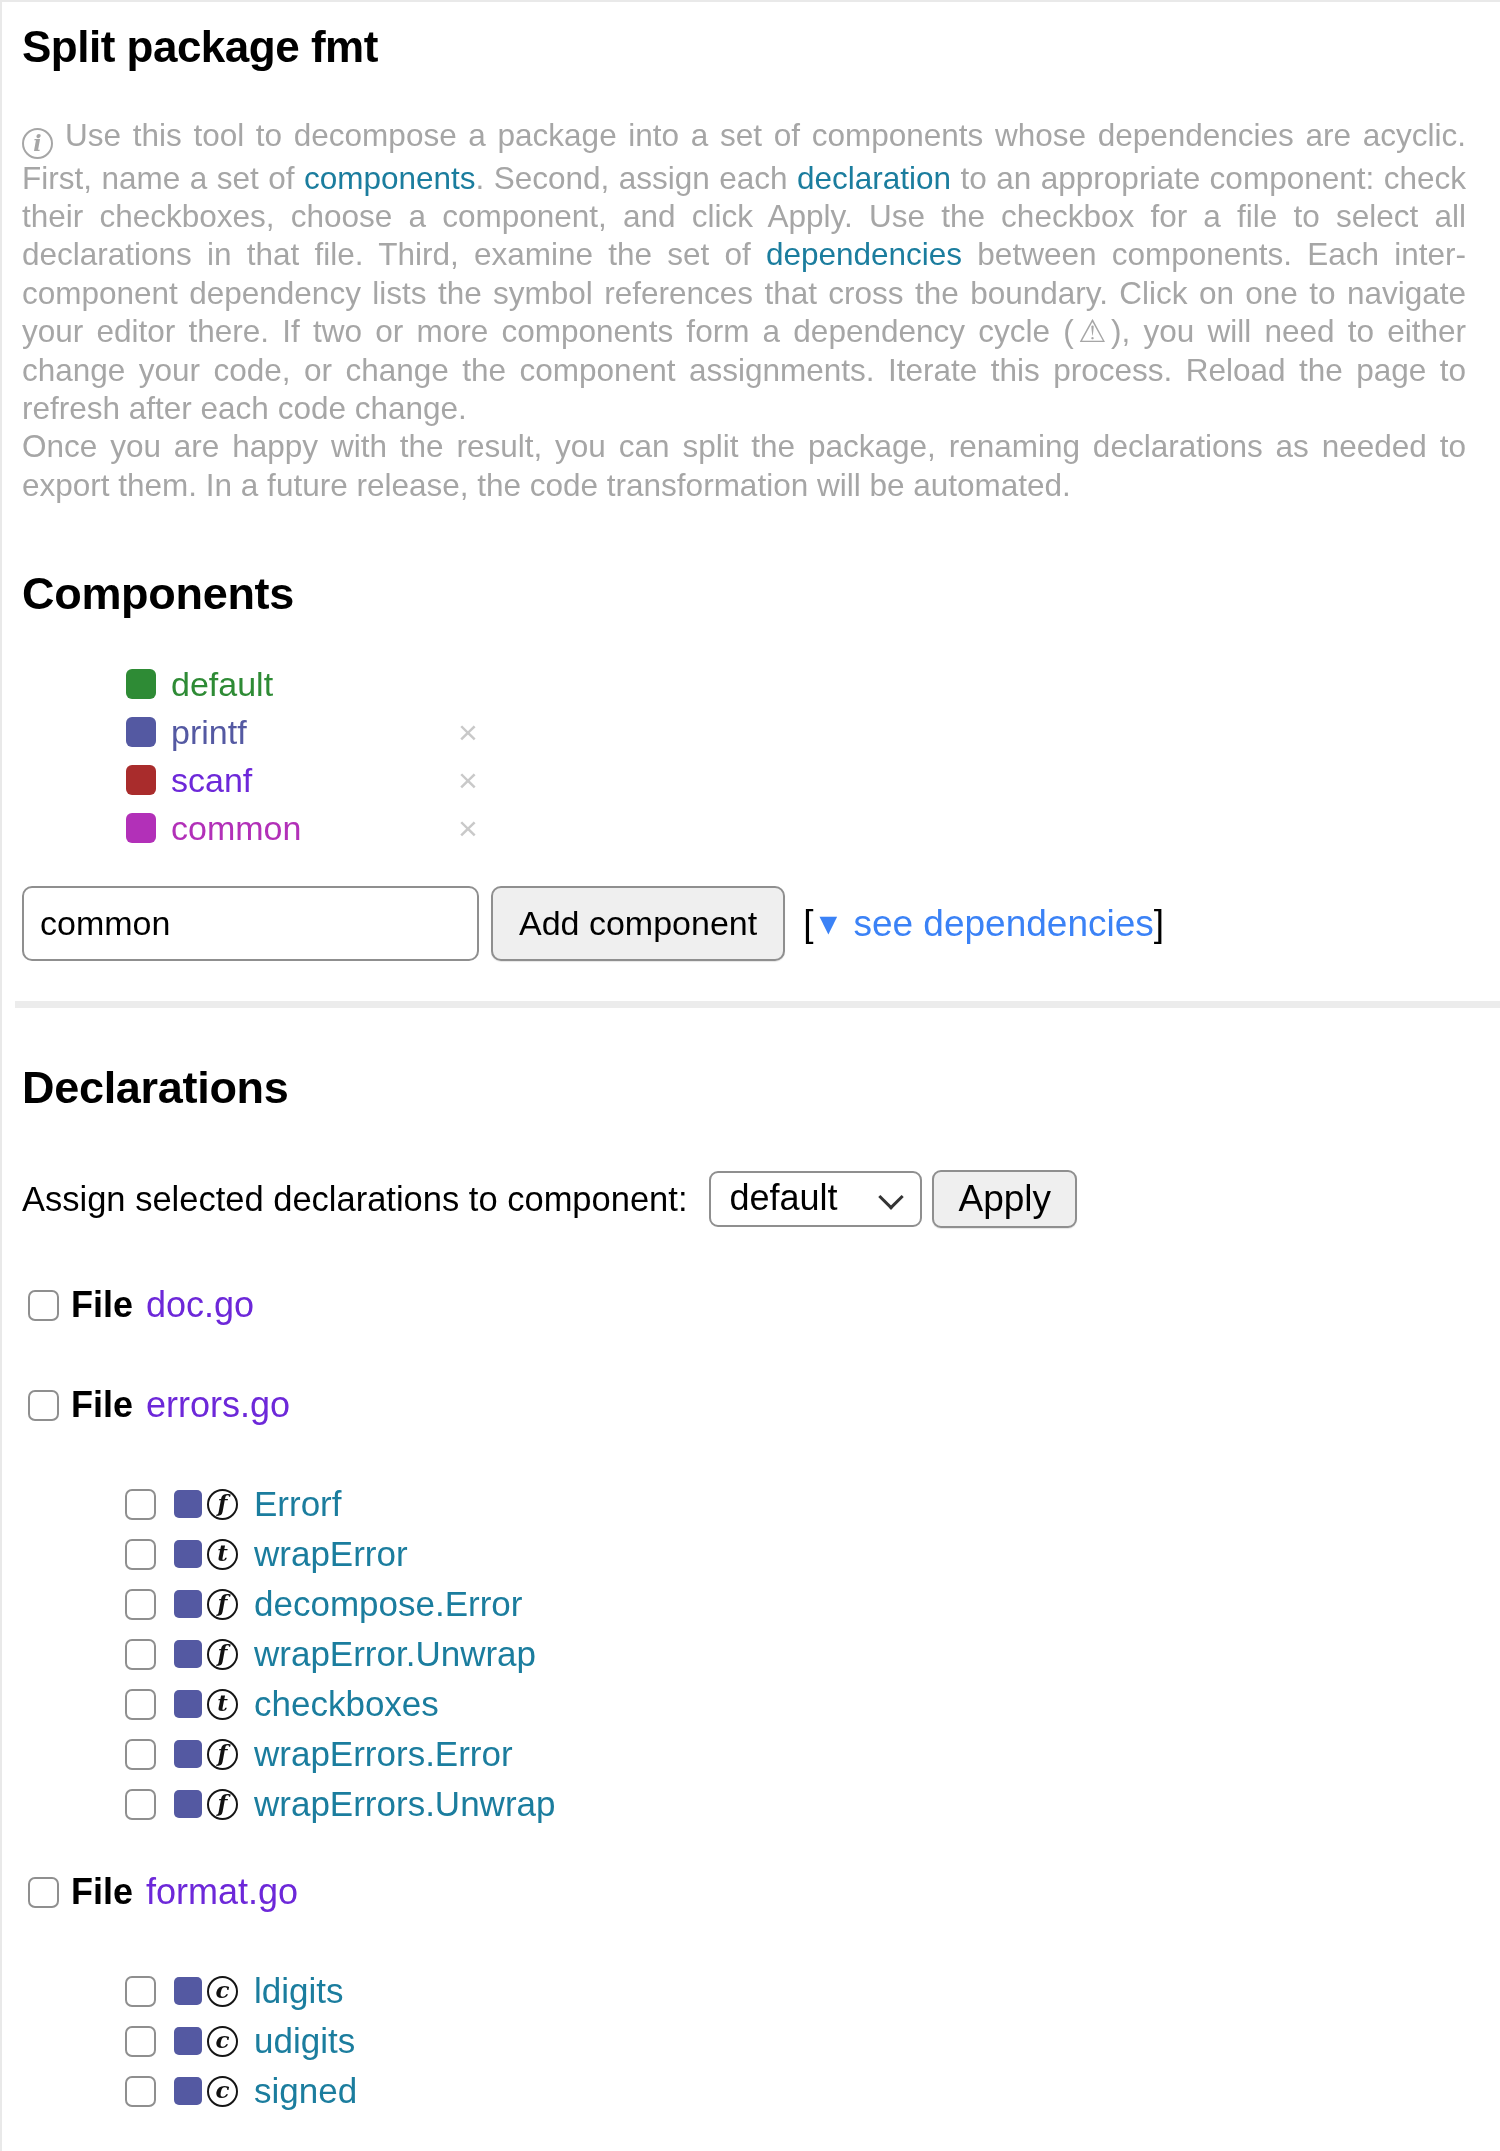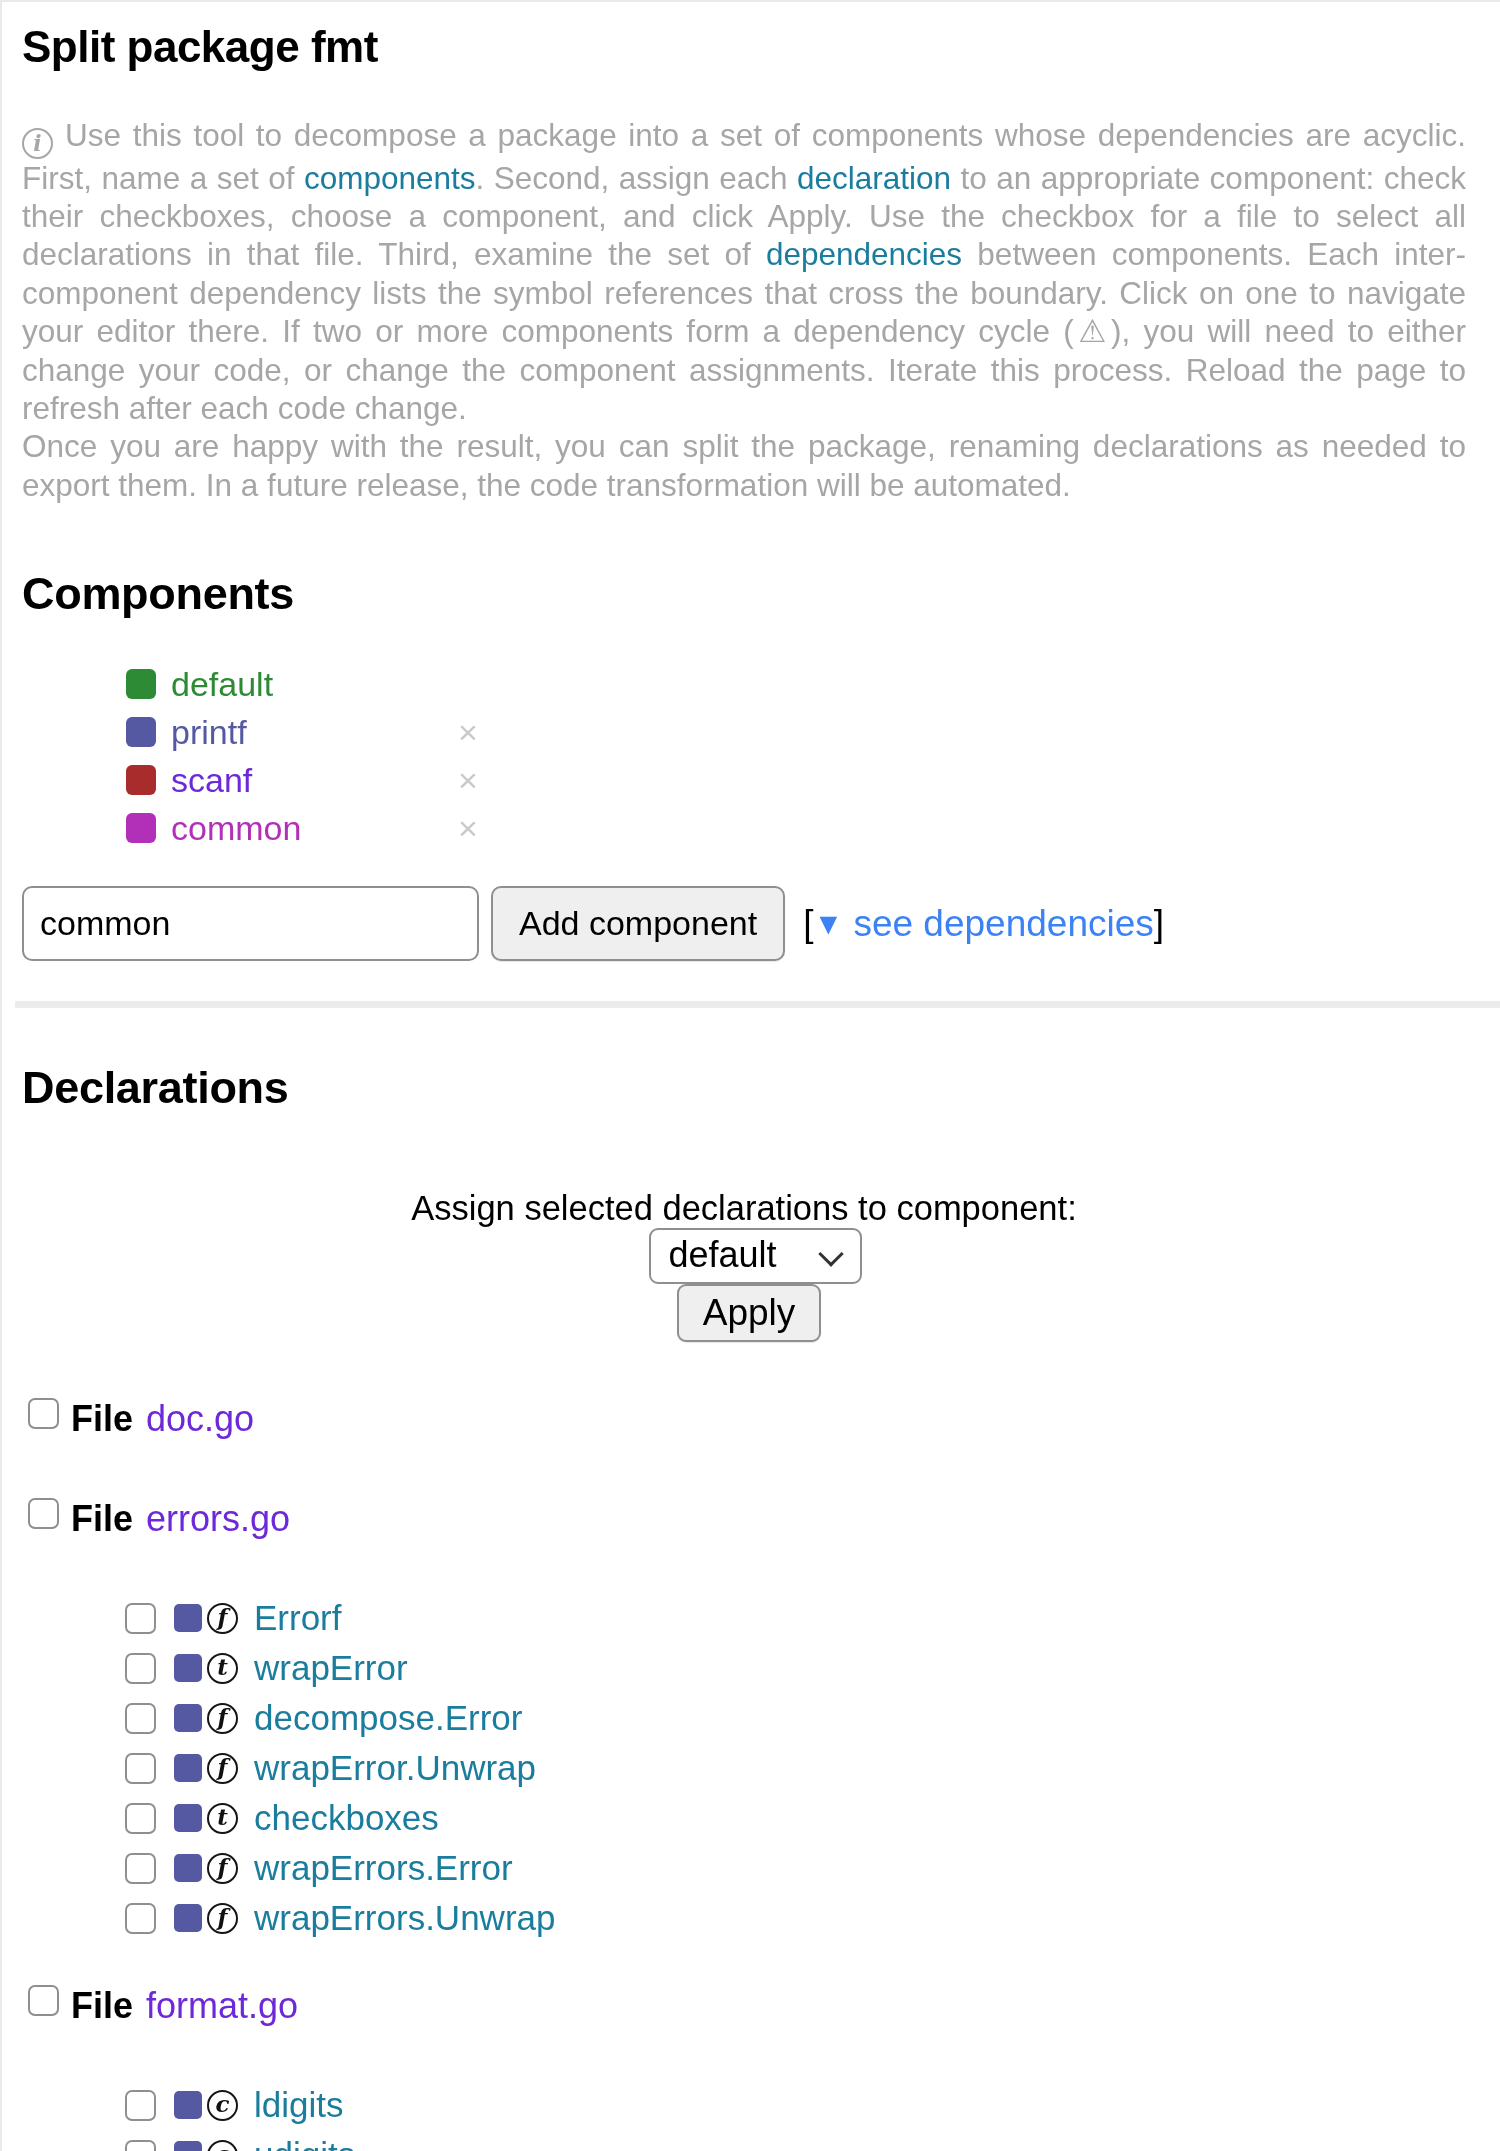--- a/index.html
+++ b/index.html
@@ -64,21 +64,21 @@
     box-shadow: 0 1px 1px rgba(0,0,0,0.10);
   }
   .see-deps { margin-left: 18px; font-size: 37px; color: #000; white-space: nowrap; }
   .see-deps a { color: #3b82f6; }
   .tri { font-size: 30px; vertical-align: 2px; }
 
   hr.section-divider { border: none; height: 7px; background: #ececec; margin: 40px -34px 0 -7px; }
 
   .declarations-heading { margin-top: 54px; }
 
-  .assign-row { margin-top: 75px; display: flex; align-items: center; font-size: 34.5px; flex-direction: column; }
+  .assign-row { margin-top: 56px; display: flex; align-items: center; font-size: 34.5px; }
   .select-wrap { position: relative; margin-left: 22px; }
   select.comp-select {
     appearance: none; -webkit-appearance: none; -moz-appearance: none;
     width: 213px; height: 56px;
     border: 2.5px solid #8f8f8f; border-radius: 9px;
     background: #fff; font-size: 36px; padding: 0 60px 4px 18px; color: #000;
     font-family: inherit;
   }
   .select-wrap::after {
     content: ""; position: absolute; right: 22px; top: 17px;
@@ -93,21 +93,21 @@
     font-family: inherit; cursor: pointer;
     box-shadow: 0 1px 1px rgba(0,0,0,0.10);
   }
 
   .cb {
     appearance: none; -webkit-appearance: none;
     width: 31px; height: 31px;
     border: 2.5px solid #8f8f8f; border-radius: 7px;
     background: #fff; margin: 0; flex: none; cursor: pointer;
   }
-  .file-row { display: flex; align-items: flex-start; font-size: 36px; margin-left: 6px; }
+  .file-row { display: flex; align-items: center; font-size: 36px; margin-left: 6px; }
   .file-row .cb { margin-right: 12px; }
   .file-label { font-weight: 700; margin-right: 13px; }
   .file-link { color: #6d28d9; }
   .fg-doc .file-row { margin-top: 56px; }
   .fg-errors .file-row { margin-top: 58px; }
   .fg-format .file-row { margin-top: 42px; }
 
   ul.decl-list { list-style: none; margin: 53px 0 0; padding: 0 0 0 103px; }
   ul.decl-list:empty { display: none; }
   li.decl-row { height: 50px; display: flex; align-items: center; font-size: 35px; }

